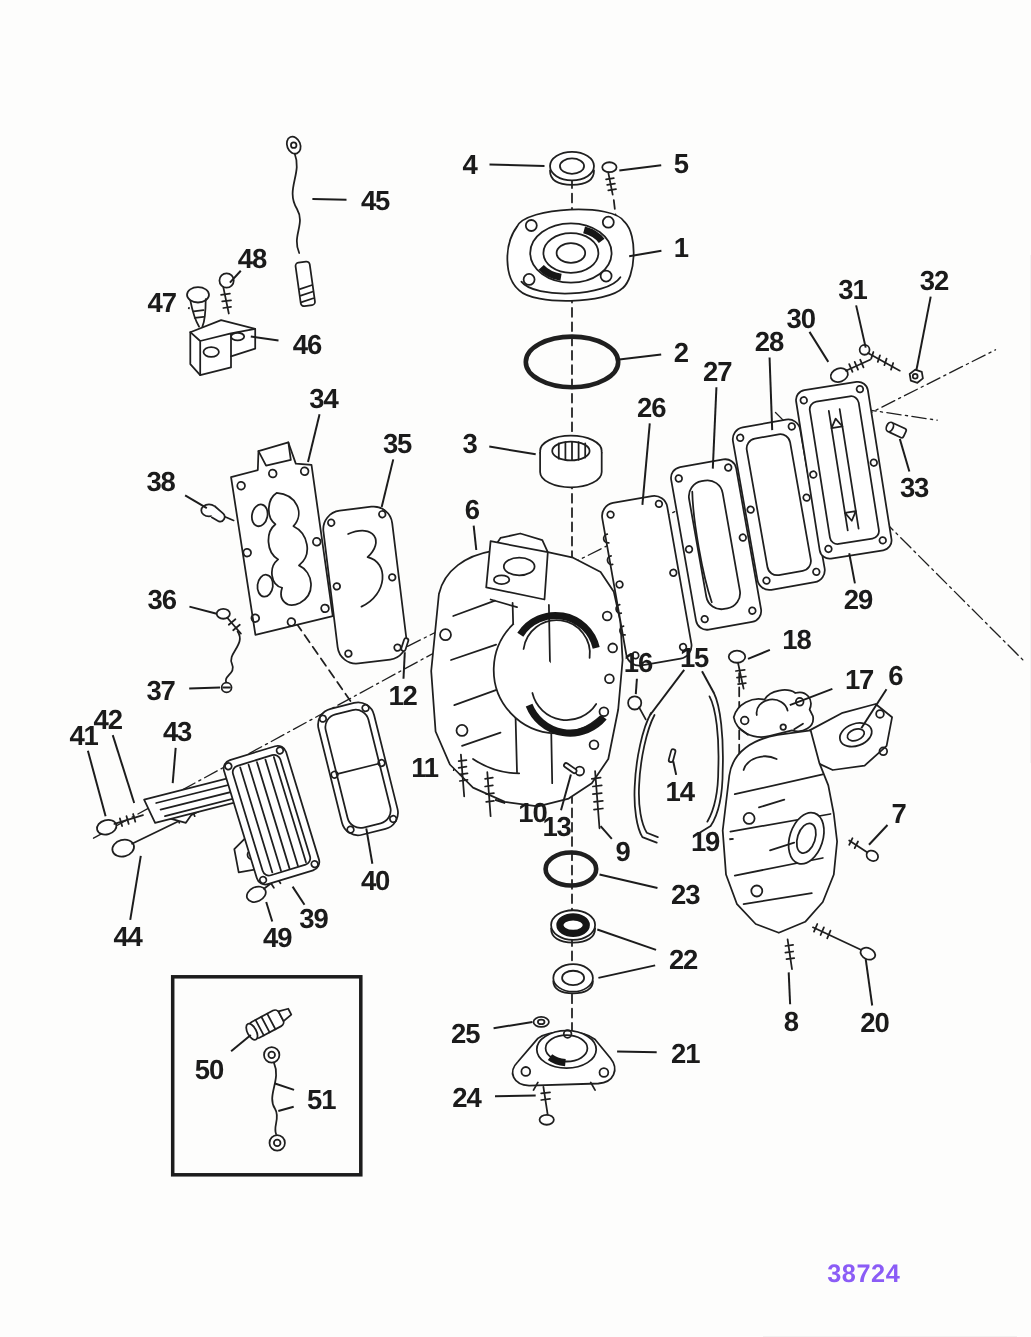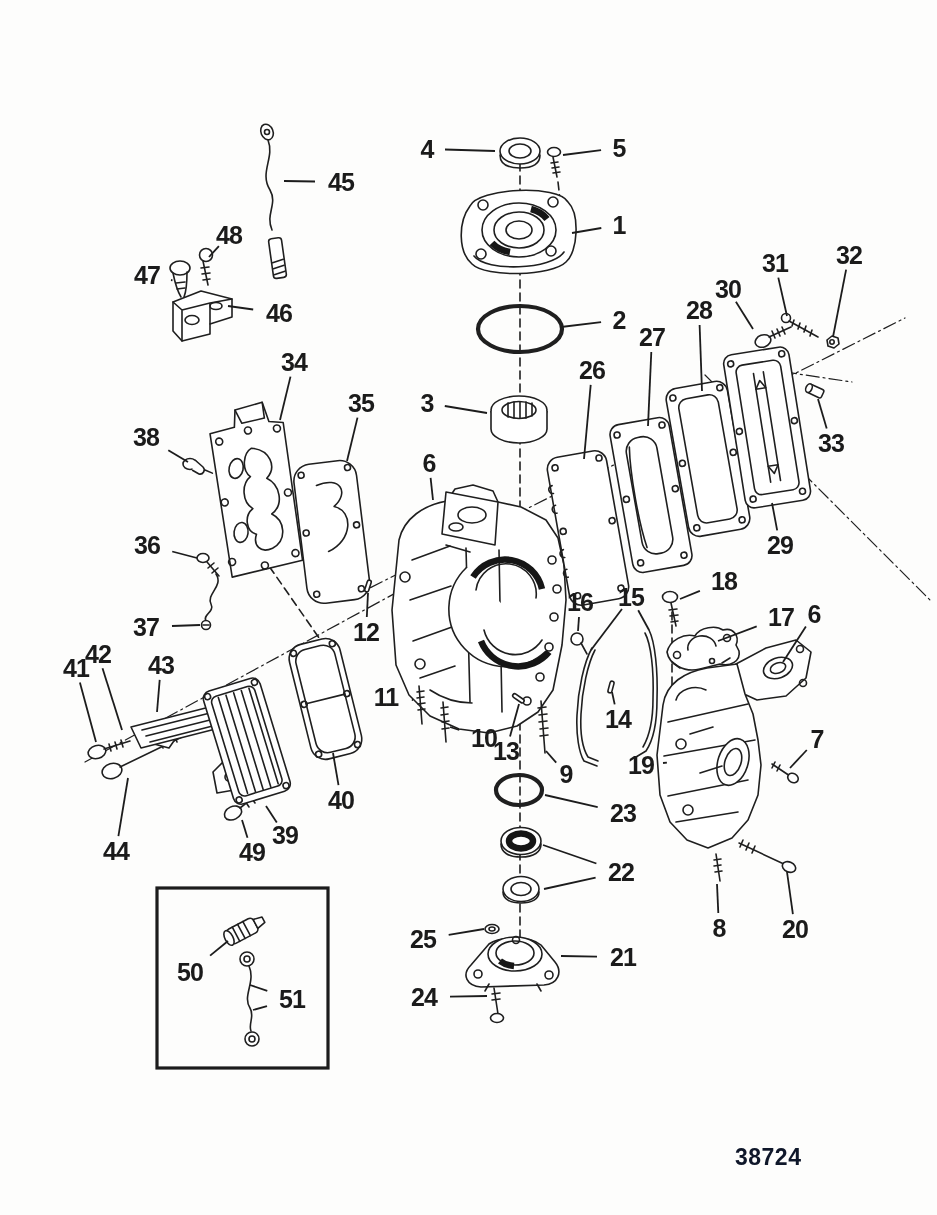--- a/index.html
+++ b/index.html
@@ -7,22 +7,22 @@
          font-family:"Liberation Sans",sans-serif;overflow:hidden;}
   svg{position:absolute;left:0;top:0;}
   .ln{fill:none;stroke:#1f1f1f;stroke-width:1.6;stroke-linejoin:round;stroke-linecap:round;}
   .lnw{fill:#ffffff;stroke:#1f1f1f;stroke-width:1.6;stroke-linejoin:round;}
   .ring{fill:none;stroke:#1f1f1f;stroke-width:4.2;}
   .dark{stroke:#161616;stroke-width:6.5;fill:none;}
   .dash{stroke-dasharray:8 5;}
   .ddot{stroke-dasharray:13 4 2 4;stroke-width:1.2;}
   .leader{stroke:#1c1c1c;stroke-width:1.8;fill:none;}
   .callout{font:bold 25px "Liberation Sans",sans-serif;fill:#1b1b1b;text-anchor:middle;letter-spacing:-1px;}
-  .drawing-number{position:absolute;left:735px;top:1144px;font:bold 23px "Liberation Sans",sans-serif;
-                  color:#0f172a;letter-spacing:0.5px;}
+  .drawing-number{position:absolute;left:752px;top:1144px;font:bold 23px "Liberation Sans",sans-serif;
+                  color:#8b5cf6;letter-spacing:0.5px;}
 </style>
 </head>
 <body>
 
 <div class="stage">
 <svg width="937" height="1215" viewBox="0 0 937 1215">
 
   <g>
     <line class="ln dash" x1="520" y1="163" x2="520" y2="948" stroke-width="1.2"></line>
     <line class="ln ddot" x1="350" y1="598" x2="905" y2="318"></line>

